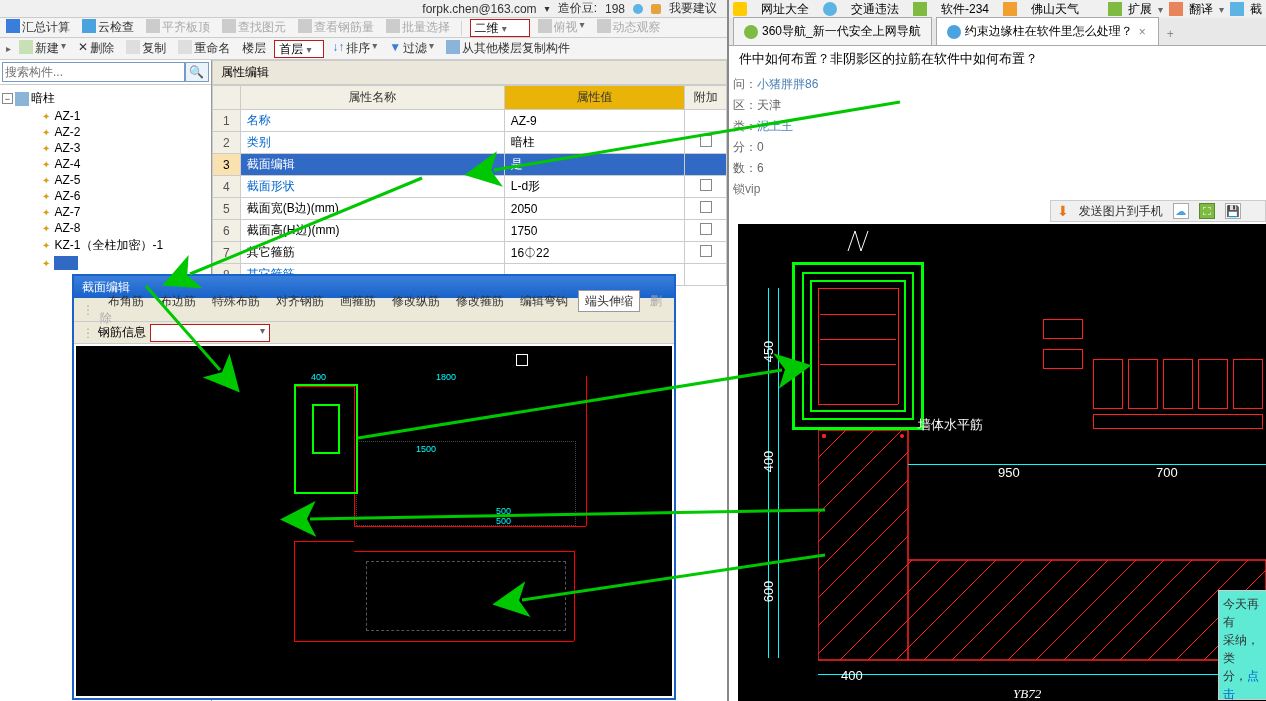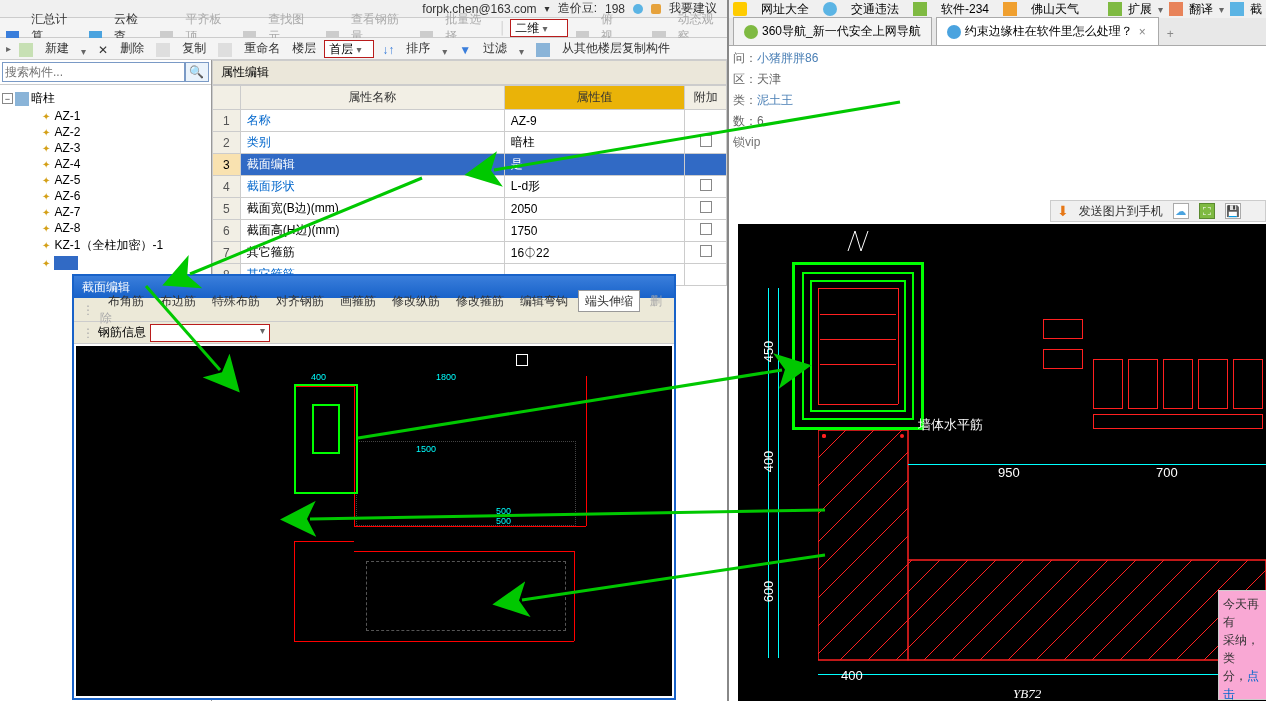--- a/index.html
+++ b/index.html
@@ -4,21 +4,21 @@
 <style>
 *{margin:0;padding:0;box-sizing:border-box;font-family:"Microsoft YaHei","SimSun",sans-serif;font-size:12px}
 body{background:#fff;width:1266px;height:701px;overflow:hidden;position:relative}
 
 .topbar{position:absolute;left:0;top:0;width:727px;height:18px;background:#f0f0f0;border-bottom:1px solid #ccc;display:flex;align-items:center;justify-content:flex-end;padding-right:10px;gap:8px}
 .topbar span{color:#333}
 .top-link{color:#0066cc}
 .badge{display:inline-block;width:10px;height:10px;border-radius:50%}
 
 .maintb{position:absolute;left:0;top:18px;width:727px;height:20px;background:#f4f4f4;border-bottom:1px solid #ccc;display:flex;align-items:center;gap:4px;padding-left:2px}
-.tb-btn{display:flex;align-items:flex-end;gap:12px;padding:1px 4px;color:#333}
+.tb-btn{display:flex;align-items:flex-start;gap:2px;padding:1px 4px;color:#333}
 .tb-ico{width:14px;height:14px;display:inline-block}
 .tb-arrow{color:#666;font-size:10px}
 
 .subtb{position:absolute;left:0;top:38px;width:727px;height:22px;background:#f4f4f4;border-bottom:1px solid #ccc;display:flex;align-items:center;gap:4px;padding-left:6px}
 .sel{border:1px solid #b91c1c;background:#fff;padding:0 4px;height:18px}
 
 .left-panel{position:absolute;left:0;top:60px;width:212px;height:641px;background:#fff;border-right:1px solid #999}
 .search-row{display:flex;align-items:center;padding:2px;border-bottom:1px solid #ccc}
 .search-inp{flex:1;border:1px solid #7a9ac6;padding:2px;height:20px}
 .search-btn{width:24px;height:20px;border:1px solid #7a9ac6;background:#eaf3fb;display:flex;align-items:center;justify-content:center;color:#3a6ea5}
@@ -73,21 +73,21 @@
 .cad-ico.cloud{color:#4aa3df}
 .cad-txt{color:#333}
 .dim-txt{position:absolute;color:#fff;font-family:Arial;font-size:13px}
 .red-line{position:absolute;background:#ff2020}
 .cyan-line{position:absolute;background:#00ffff}
 .green-big{position:absolute;border:3px solid #00ff00}
 .anno-txt{position:absolute;color:#fff;font-family:SimSun;font-size:13px}
 
 .arrow{position:absolute;pointer-events:none}
 
-.note-box{position:absolute;right:0;top:590px;width:48px;height:110px;background:#f9a8d4;border:1px solid #ccc;border-right:none;padding:4px;font-size:12px;color:#333;line-height:1.5}
+.note-box{position:absolute;right:0;top:590px;width:48px;height:110px;background:#5eead4;border:1px solid #ccc;border-right:none;padding:4px;font-size:12px;color:#333;line-height:1.5}
 .note-link{color:#0066cc}
 </style>
 </head>
 <body>
 
 <div class="topbar">
   <span>forpk.chen@163.com</span>
   <span class="tb-arrow">▾</span>
   <span>造价豆:</span>
     <span>198</span>
@@ -359,24 +359,26 @@
       <span class="rb-ico" style="background:#7fba42;border-radius:50%"></span>
       <span>360导航_新一代安全上网导航</span>
     </div>
     <div class="rb-tab active">
       <span class="rb-ico" style="background:#4aa3df;border-radius:50%"></span>
       <span>约束边缘柱在软件里怎么处理？</span>
       <span class="tab-close">×</span>
     </div>
     <span style="margin-left:4px;color:#888;padding:4px">+</span>
   </div>
+  <div class="rb-question">件中如何布置？非阴影区的拉筋在软件中如何布置？</div>
   <div style="padding:2px 4px;color:#666;font-size:12px">
     <div style="padding:2px 0"><span>问：</span><span class="mlink" style="color:#4a7fb5">小猪胖胖86</span></div>
     <div style="padding:2px 0"><span>区：</span><span>天津</span></div>
     <div style="padding:2px 0"><span>类：</span><span class="mlink" style="color:#4a7fb5">泥土王</span></div>
+    <div style="padding:2px 0"><span>分：</span><span>0</span></div>
     <div style="padding:2px 0"><span>数：</span><span>6</span></div>
     <div style="padding:2px 0"><span class="rb-vip">锁vip</span></div>
   </div>
 </div>
 
 <div class="cad-view">
   <div class="cad-toolbar">
     <span style="color:#e67817;font-size:14px">⬇</span>
     <span class="cad-txt">发送图片到手机</span>
     <span class="cad-ico cloud">☁</span>

